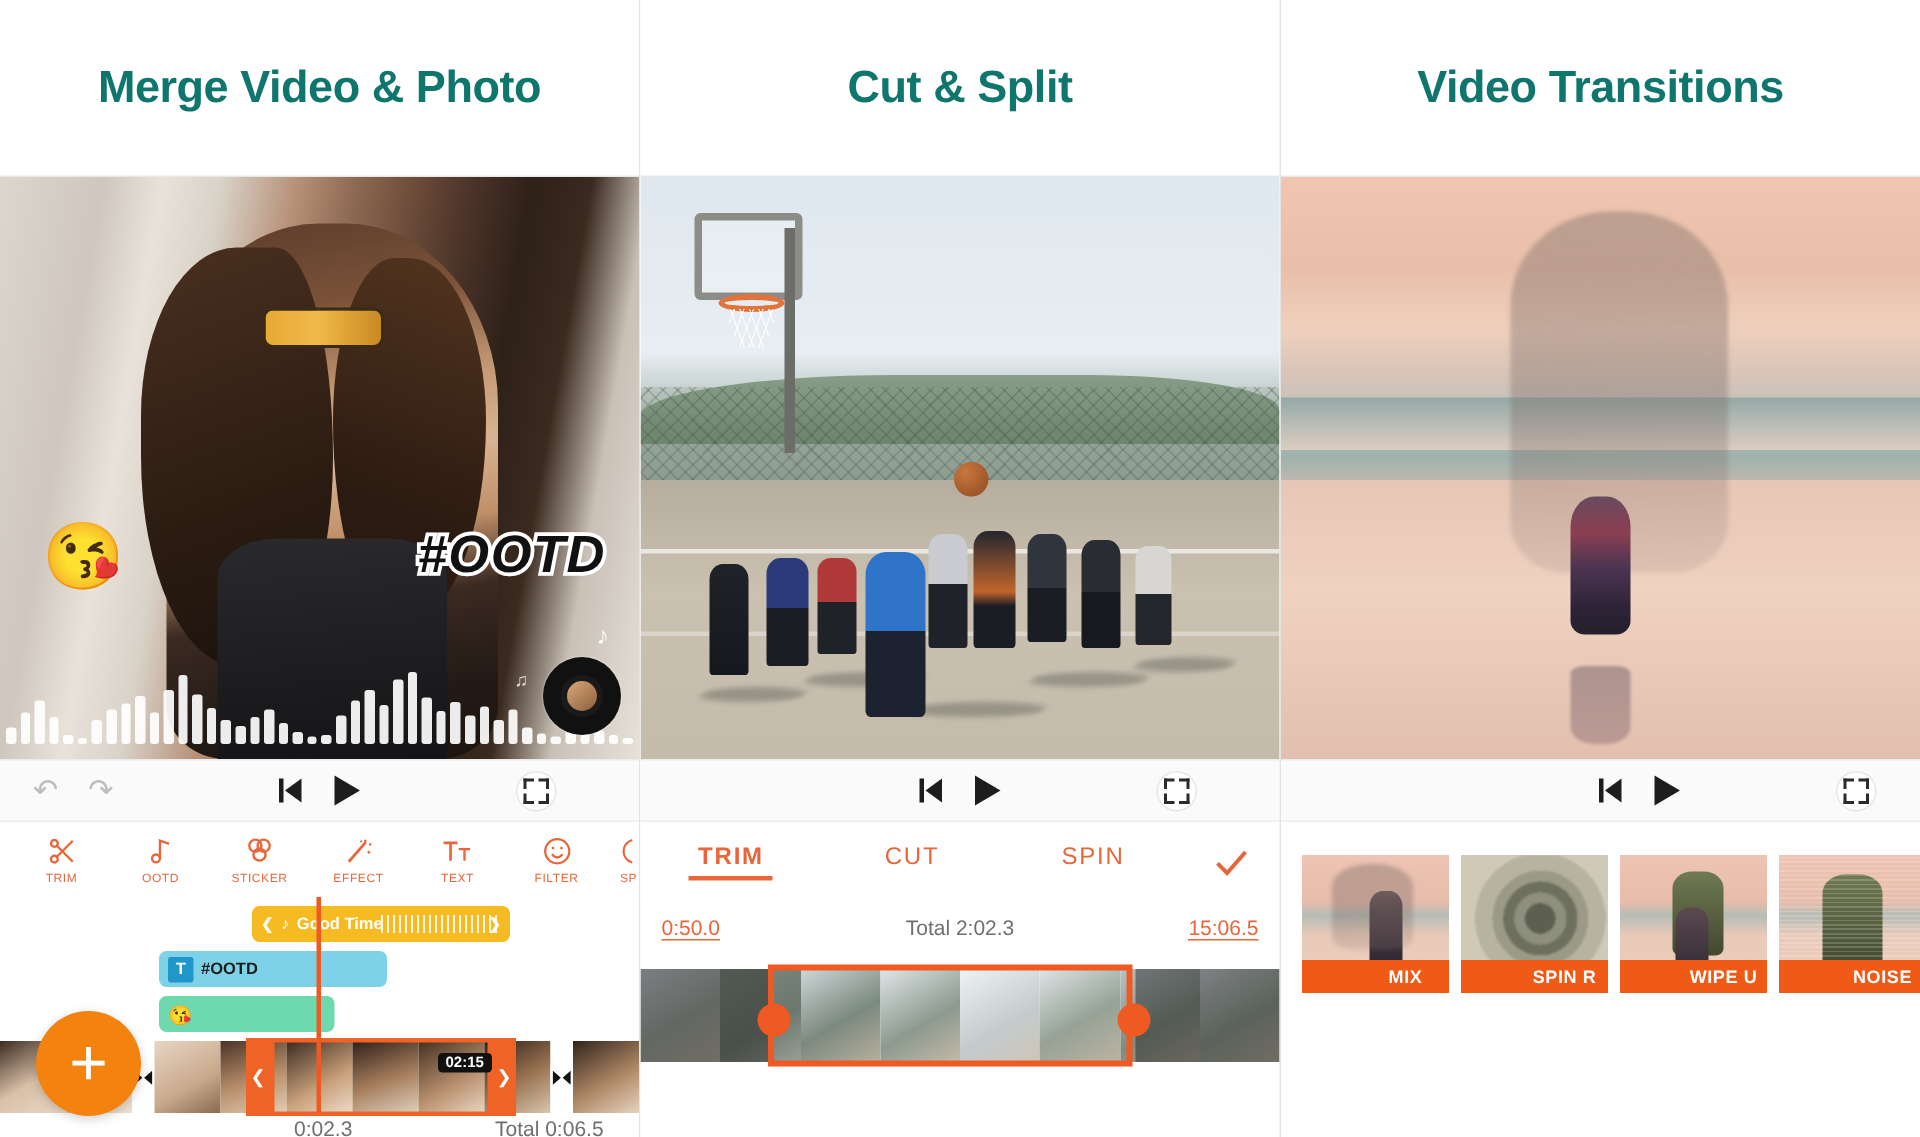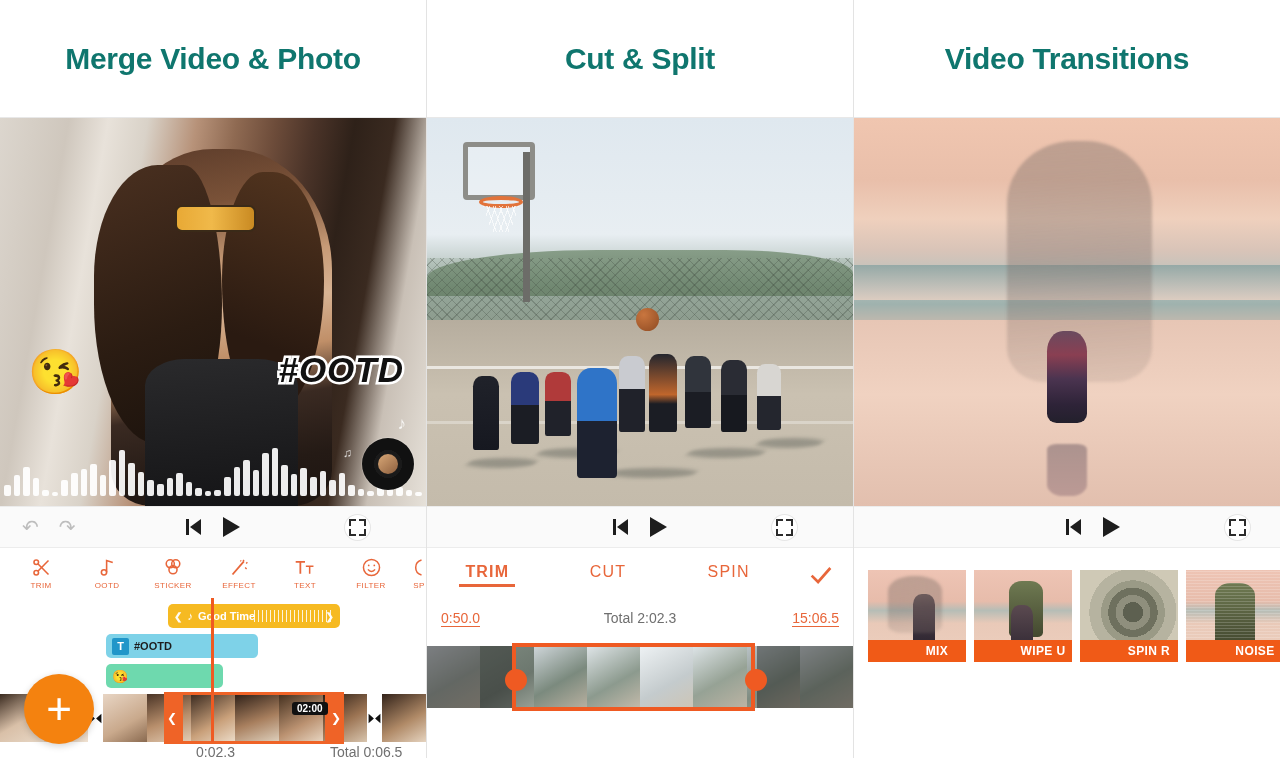--- a/index.html
+++ b/index.html
@@ -432,21 +432,21 @@
                 <path d="M1 1v16l9-8zM21 1v16l-9-8z"></path>
               </svg>
         </b>
           </div>
         <div class="clip" style="background:linear-gradient(150deg,#33231a,#b08a67 58%,#e5d3bf)"></div>
       </div>
 
       <div class="sel-box"></div>
       <div class="handle-l">❮</div>
       <div class="handle-r">❯</div>
-      <div class="badge">02:00</div>
+      <div class="badge">02:15</div>
       <div class="playhead"></div>
 
       <div class="fab-add">+</div>
 
       <div class="tl-times">
         <span class="t1">0:02.3</span>
         <span class="t2">Total 0:06.5</span>
       </div>
     </div>
   </div>
@@ -564,28 +564,28 @@
 
 
     <div class="trow">
       <div class="tcard">
         <div class="tc-bg"></div>
           <div class="tc-fig"></div>
         <div class="ghost" style="left:20%;top:6%;width:56%;height:62%"></div>
         <span class="lbl">MIX</span>
       </div>
       <div class="tcard">
+        <div class="spinr"></div>
+        <span class="lbl">SPIN R</span>
+      </div>
+      <div class="tcard">
         <div class="tc-bg"></div>
           <div class="tc-man"></div>
           <div class="tc-fig" style="left:38%;top:38%"></div>
         <span class="lbl">WIPE U</span>
-      </div>
-      <div class="tcard">
-        <div class="spinr"></div>
-        <span class="lbl">SPIN R</span>
       </div>
       <div class="tcard">
         <div class="tc-bg"></div>
           <div class="tc-man" style="left:30%;top:14%;width:40px;height:62px"></div>
         <div class="noisy"></div>
         <span class="lbl">NOISE</span>
       </div>
 
     </div>
   </div>

